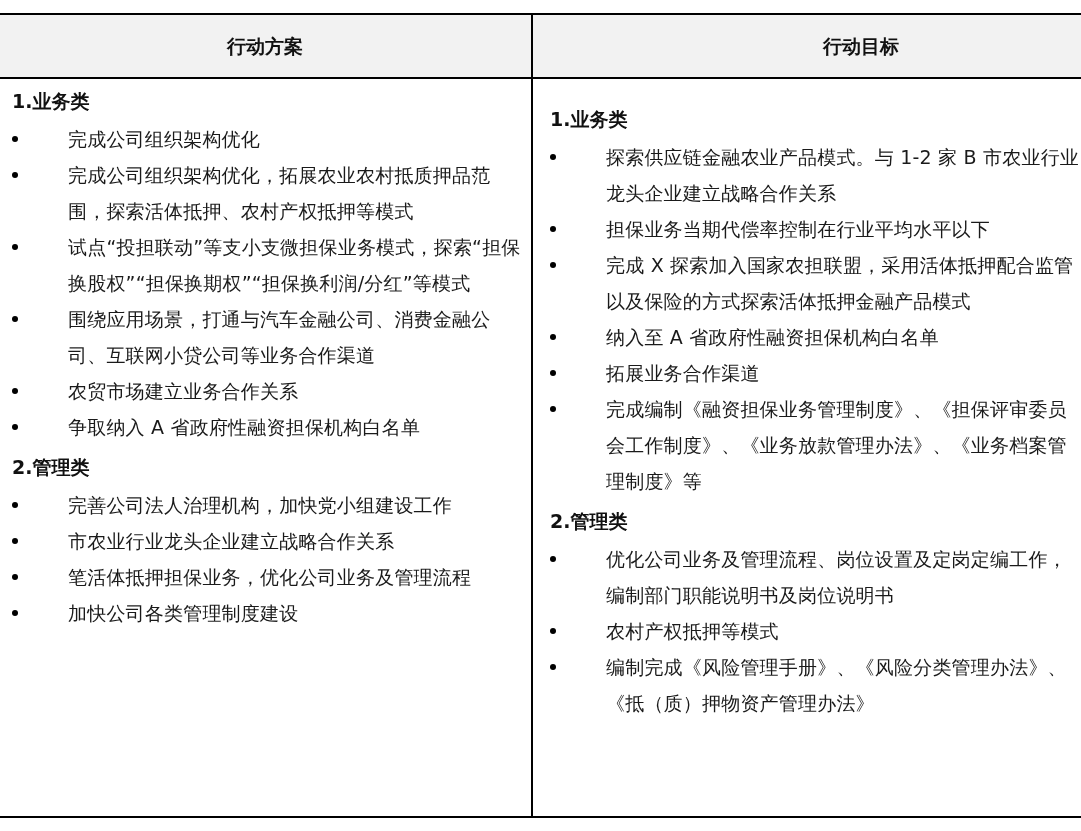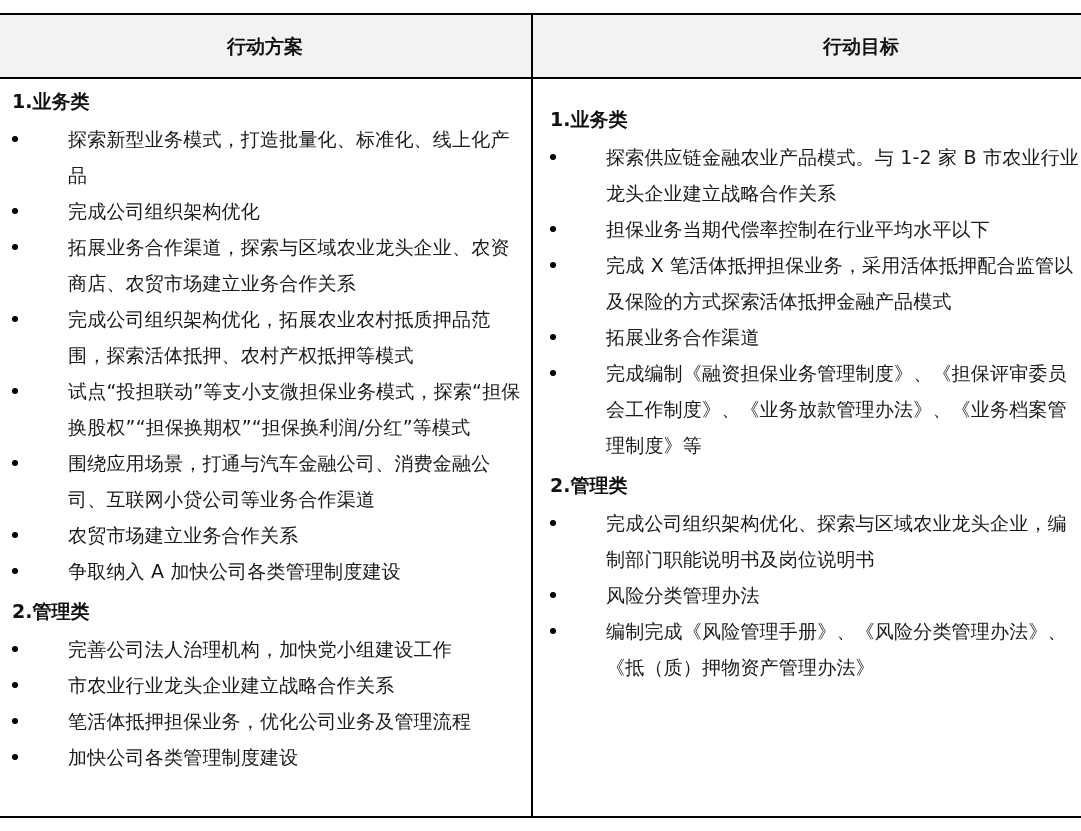--- a/index.html
+++ b/index.html
@@ -103,49 +103,41 @@
     <div class="header-cell left">行动方案</div>
     <div class="header-cell right">行动目标</div>
   </div>
   <div class="vdivider"></div>
 
   <div class="body-cell left">
     <div class="section-heading">1.业务类</div>
     <ul class="list">
       <li class="list-item">
           <span class="bullet"></span>
-          <span class="item-text">探索新型业务模式，打造批量化、标准化、线上化产品</span>
-        </li>
-      <li class="list-item">
-          <span class="bullet"></span>
           <span class="item-text">完成公司组织架构优化</span>
         </li>
       <li class="list-item">
           <span class="bullet"></span>
-          <span class="item-text">拓展业务合作渠道，探索与区域农业龙头企业、农资商店、农贸市场建立业务合作关系</span>
-        </li>
-      <li class="list-item">
-          <span class="bullet"></span>
           <span class="item-text">完成公司组织架构优化，拓展农业农村抵质押品范围，探索活体抵押、农村产权抵押等模式</span>
         </li>
       <li class="list-item">
           <span class="bullet"></span>
           <span class="item-text">试点“投担联动”等支小支微担保业务模式，探索“担保换股权”“担保换期权”“担保换利润/分红”等模式</span>
         </li>
       <li class="list-item">
           <span class="bullet"></span>
           <span class="item-text">围绕应用场景，打通与汽车金融公司、消费金融公司、互联网小贷公司等业务合作渠道</span>
         </li>
       <li class="list-item">
           <span class="bullet"></span>
           <span class="item-text">农贸市场建立业务合作关系</span>
         </li>
       <li class="list-item">
           <span class="bullet"></span>
-          <span class="item-text">争取纳入 A 加快公司各类管理制度建设</span>
+          <span class="item-text">争取纳入 A 省政府性融资担保机构白名单</span>
         </li>
     </ul>
     <div class="section-heading second">2.管理类</div>
     <ul class="list">
       <li class="list-item">
           <span class="bullet"></span>
           <span class="item-text">完善公司法人治理机构，加快党小组建设工作</span>
         </li>
       <li class="list-item">
           <span class="bullet"></span>
@@ -168,40 +160,44 @@
       <li class="list-item">
           <span class="bullet"></span>
           <span class="item-text">探索供应链金融农业产品模式。与 1-2 家 B 市农业行业龙头企业建立战略合作关系</span>
         </li>
       <li class="list-item">
           <span class="bullet"></span>
           <span class="item-text">担保业务当期代偿率控制在行业平均水平以下</span>
         </li>
       <li class="list-item">
           <span class="bullet"></span>
-          <span class="item-text">完成 X 笔活体抵押担保业务，采用活体抵押配合监管以及保险的方式探索活体抵押金融产品模式</span>
+          <span class="item-text">完成 X 探索加入国家农担联盟，采用活体抵押配合监管以及保险的方式探索活体抵押金融产品模式</span>
+        </li>
+      <li class="list-item">
+          <span class="bullet"></span>
+          <span class="item-text">纳入至 A 省政府性融资担保机构白名单</span>
         </li>
       <li class="list-item">
           <span class="bullet"></span>
           <span class="item-text">拓展业务合作渠道</span>
         </li>
       <li class="list-item">
           <span class="bullet"></span>
           <span class="item-text">完成编制《融资担保业务管理制度》、《担保评审委员会工作制度》、《业务放款管理办法》、《业务档案管理制度》等</span>
         </li>
     </ul>
     <div class="section-heading second">2.管理类</div>
     <ul class="list">
       <li class="list-item">
           <span class="bullet"></span>
-          <span class="item-text">完成公司组织架构优化、探索与区域农业龙头企业，编制部门职能说明书及岗位说明书</span>
-        </li>
-      <li class="list-item">
-          <span class="bullet"></span>
-          <span class="item-text">风险分类管理办法</span>
+          <span class="item-text">优化公司业务及管理流程、岗位设置及定岗定编工作，编制部门职能说明书及岗位说明书</span>
+        </li>
+      <li class="list-item">
+          <span class="bullet"></span>
+          <span class="item-text">农村产权抵押等模式</span>
         </li>
       <li class="list-item">
           <span class="bullet"></span>
           <span class="item-text">编制完成《风险管理手册》、《风险分类管理办法》、《抵（质）押物资产管理办法》</span>
         </li>
     </ul>
   </div>
 </div>
 
 </body></html>

